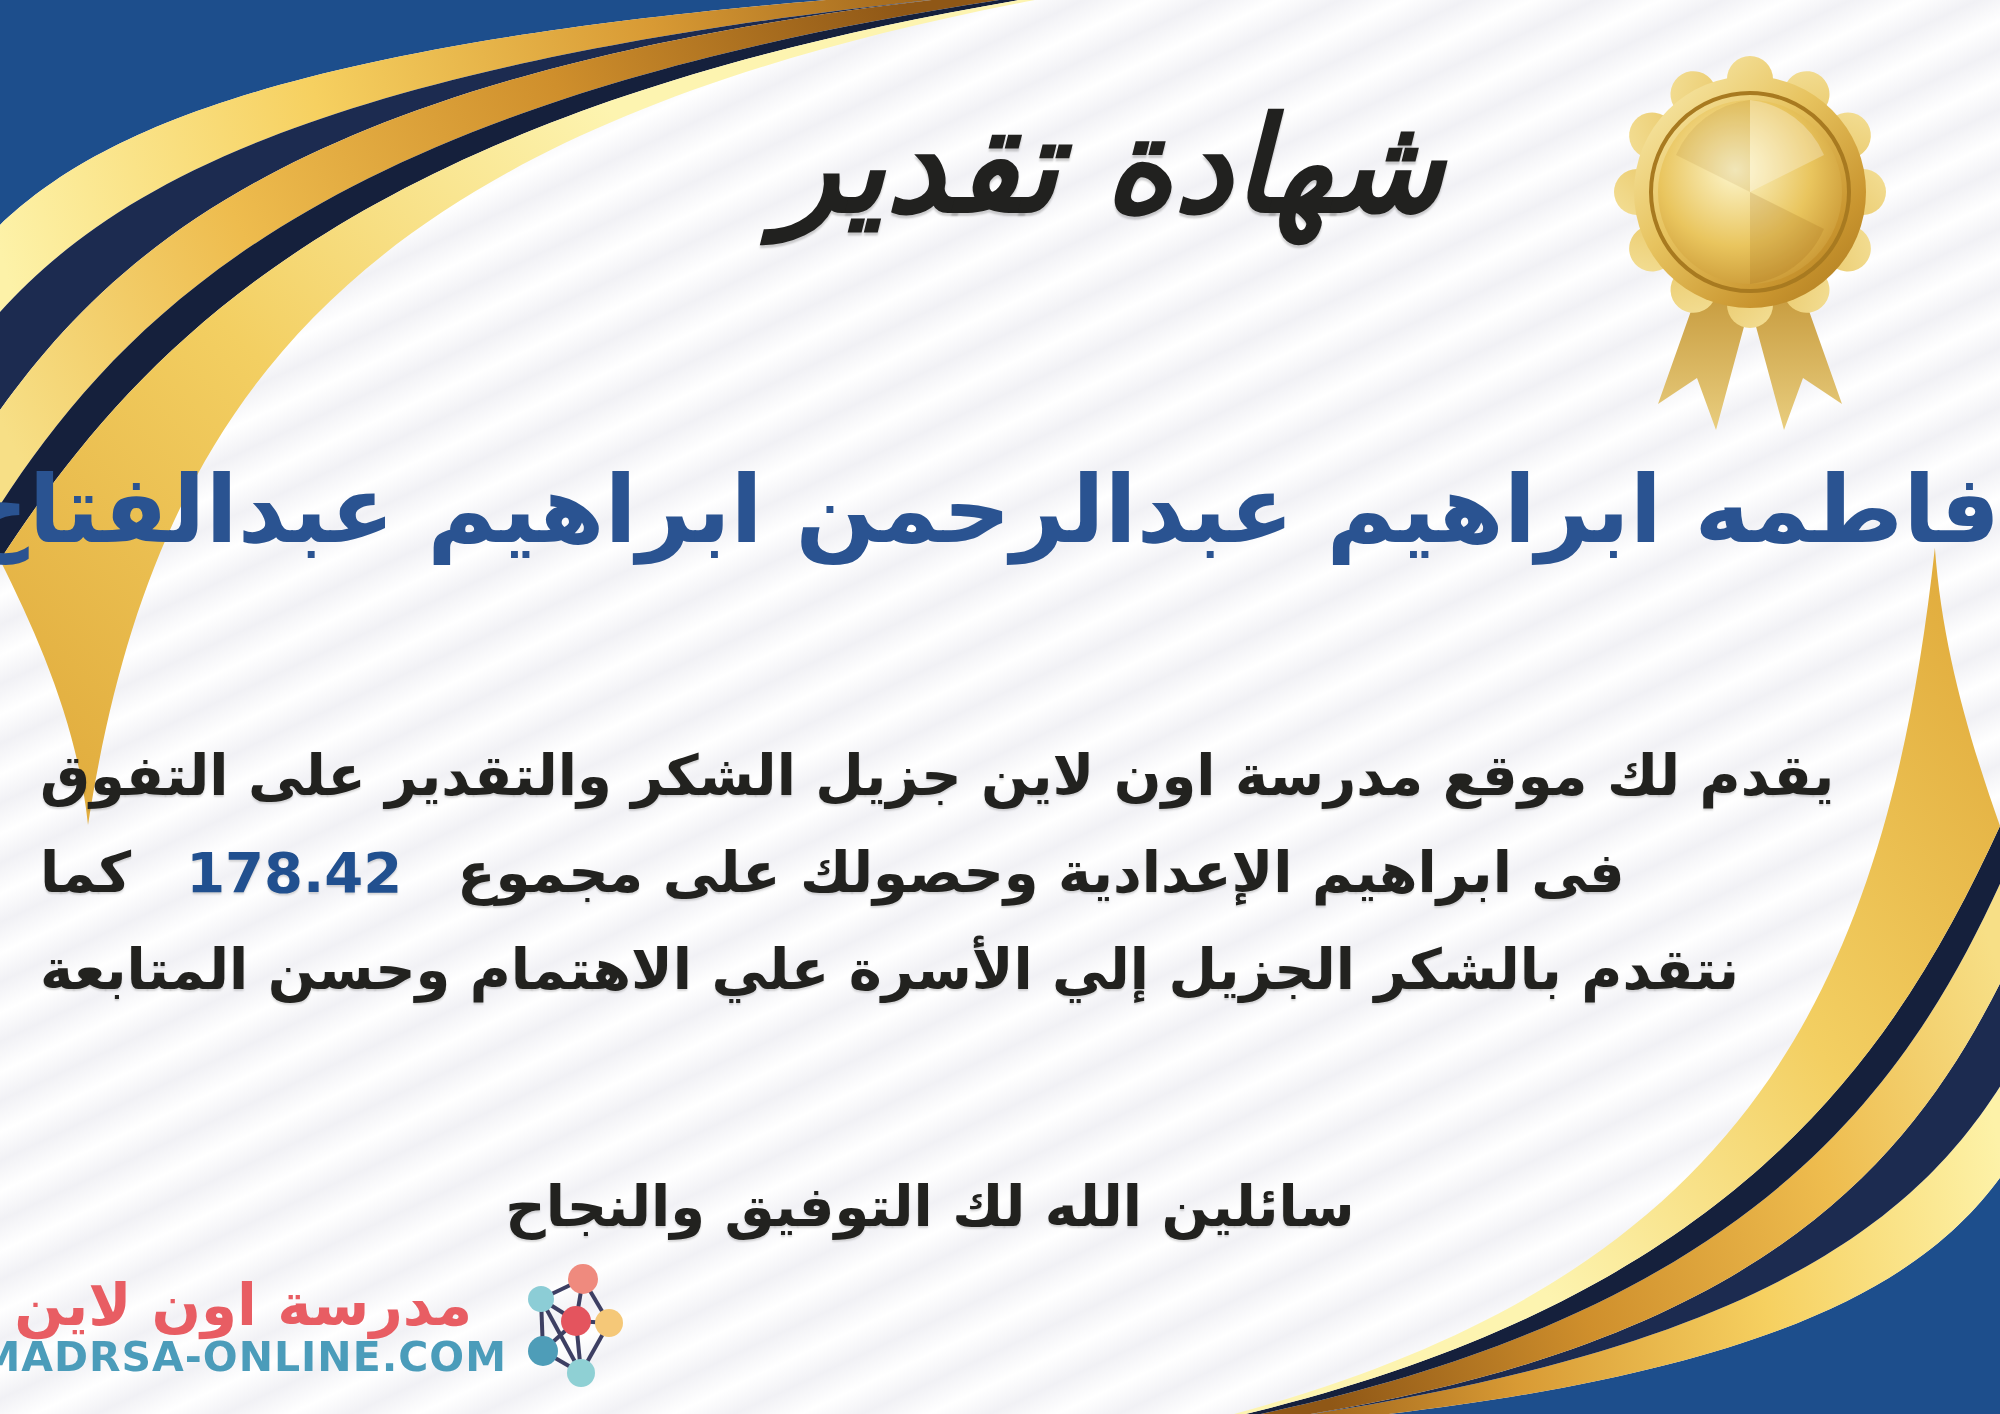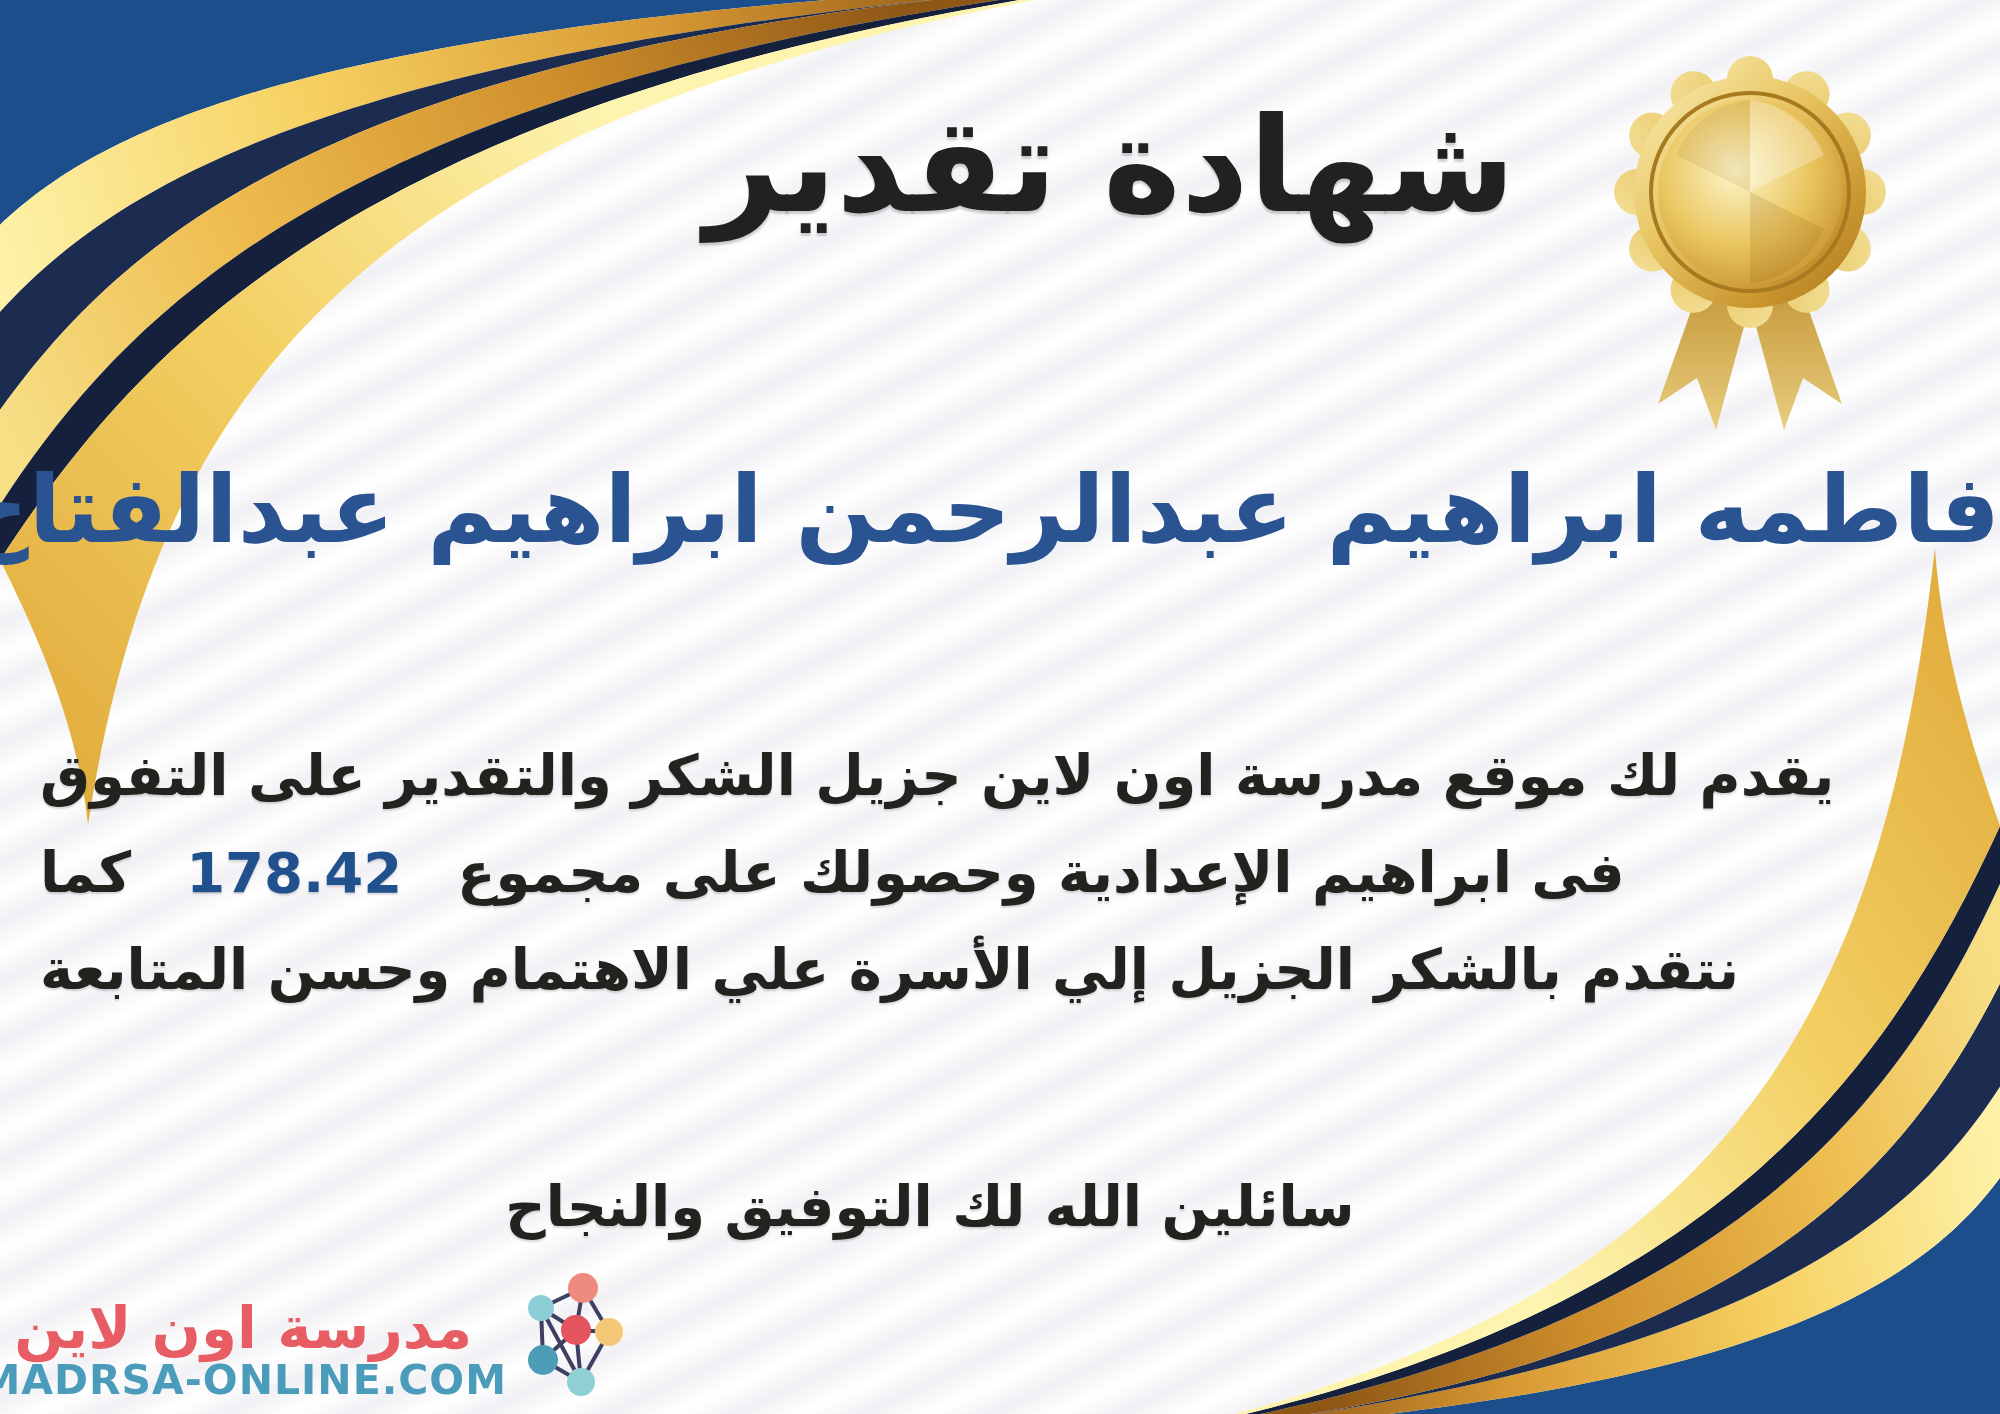--- a/index.html
+++ b/index.html
@@ -10,20 +10,21 @@
       repeating-linear-gradient(155deg,#ffffff 0px,#f1f1f5 26px,#ffffff 54px);
   }
   .stage *{box-sizing:border-box;}
   svg.decor{position:absolute;left:0;top:0;width:2000px;height:1414px;pointer-events:none;}
   .title{
     position:absolute;top:88px;right:0;left:220px;
     text-align:center;
     font-size:132px;font-weight:bold;color:#21211f;
     text-shadow:0 3px 2px rgba(40,40,40,0.22);
     white-space:nowrap;
+    font-style:italic;
   }
   .name{
     position:absolute;top:455px;left:0;right:0;
     text-align:center;
     font-size:94px;font-weight:bold;color:#2a5391;
     letter-spacing:-2px;white-space:nowrap;
   }
   .bodytext{
     position:absolute;top:728px;left:40px;right:40px;
     text-align:left;
@@ -40,21 +41,21 @@
     position:absolute;top:1138px;left:0;right:140px;
     text-align:center;
     font-size:56px;font-weight:bold;color:#22221f;
     text-shadow:0 2px 2px rgba(40,40,40,0.18);
     white-space:nowrap;
     margin-top:36px;
   }
   .medal{position:absolute;left:1600px;top:52px;width:300px;height:400px;}
   .logo{
     position:absolute;left:25px;top:1252px;width:600px;height:150px;
-    display:flex;flex-direction:row-reverse;align-items:flex-end;gap:14px;
+    display:flex;flex-direction:row-reverse;align-items:center;gap:14px;
     direction:ltr;
   }
   .logo-texts{display:flex;flex-direction:column;align-items:center;line-height:1.05;}
   .logo-ar{
     font-size:58px;font-weight:bold;color:#e85d63;
     direction:rtl;white-space:nowrap;
   }
   .logo-en{
     font-size:41px;font-weight:bold;color:#4b9cba;
     letter-spacing:1px;white-space:nowrap;

